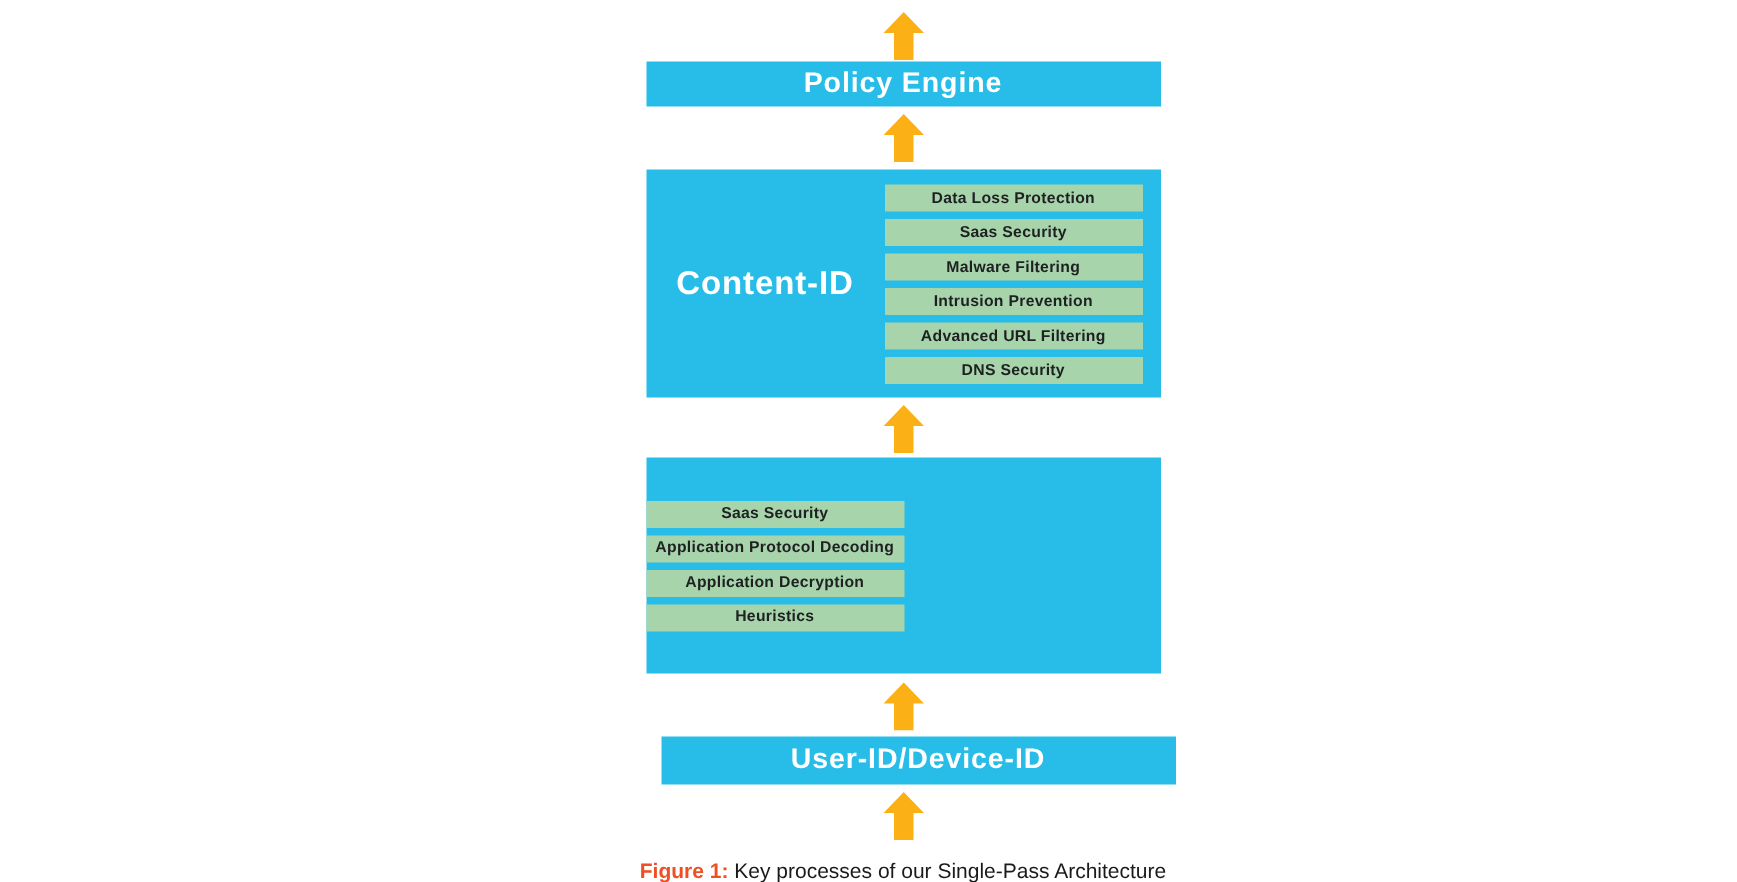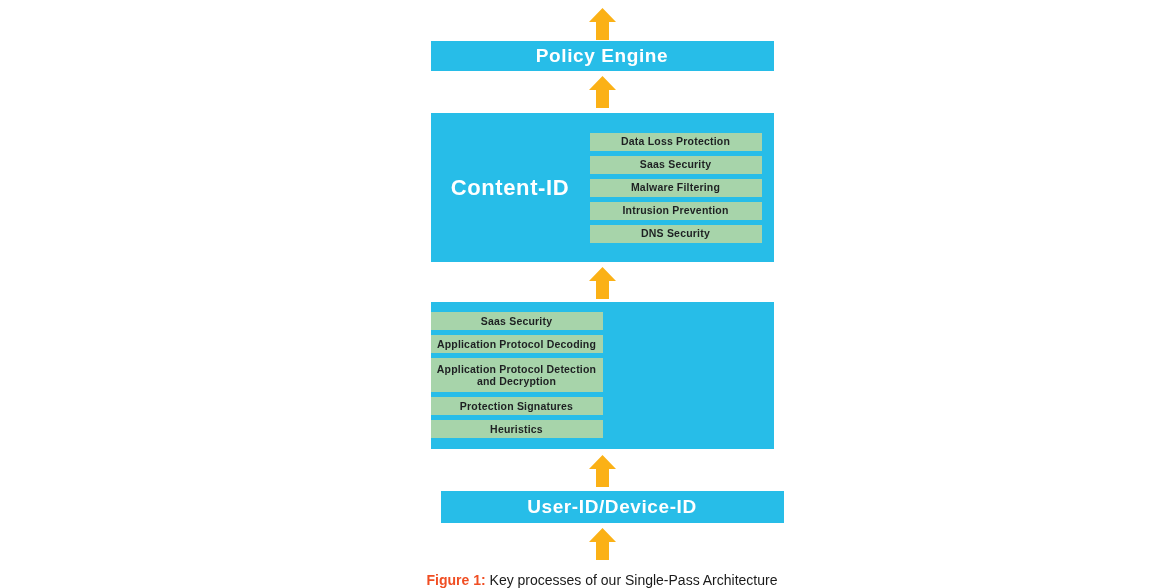--- a/index.html
+++ b/index.html
@@ -72,36 +72,36 @@
 
   <div class="layer-box box-content">
     <div class="layer-label-wrap">
       <span class="layer-label">Content-ID</span>
     </div>
     <div class="pill-col">
       <div class="pill">Data Loss Protection</div>
       <div class="pill">Saas Security</div>
       <div class="pill">Malware Filtering</div>
       <div class="pill">Intrusion Prevention</div>
+      <div class="pill">Advanced URL Filtering</div>
       <div class="pill">DNS Security</div>
     </div>
   </div>
 
   <div class="arrow a3">
     <svg width="27" height="32" viewBox="0 0 27 32" aria-hidden="true">
       <polygon points="13.5,0 27,14 20,14 20,32 7,32 7,14 0,14"></polygon>
     </svg>
   </div>
 
   <div class="layer-box box-app">
     <div class="pill-col">
       <div class="pill">Saas Security</div>
       <div class="pill">Application Protocol Decoding</div>
-      <div class="pill tall">Application Protocol Detection and Decryption</div>
-      <div class="pill">Protection Signatures</div>
+      <div class="pill">Application Decryption</div>
       <div class="pill">Heuristics</div>
     </div>
   </div>
 
   <div class="arrow a4">
     <svg width="27" height="32" viewBox="0 0 27 32" aria-hidden="true">
       <polygon points="13.5,0 27,14 20,14 20,32 7,32 7,14 0,14"></polygon>
     </svg>
   </div>
 

